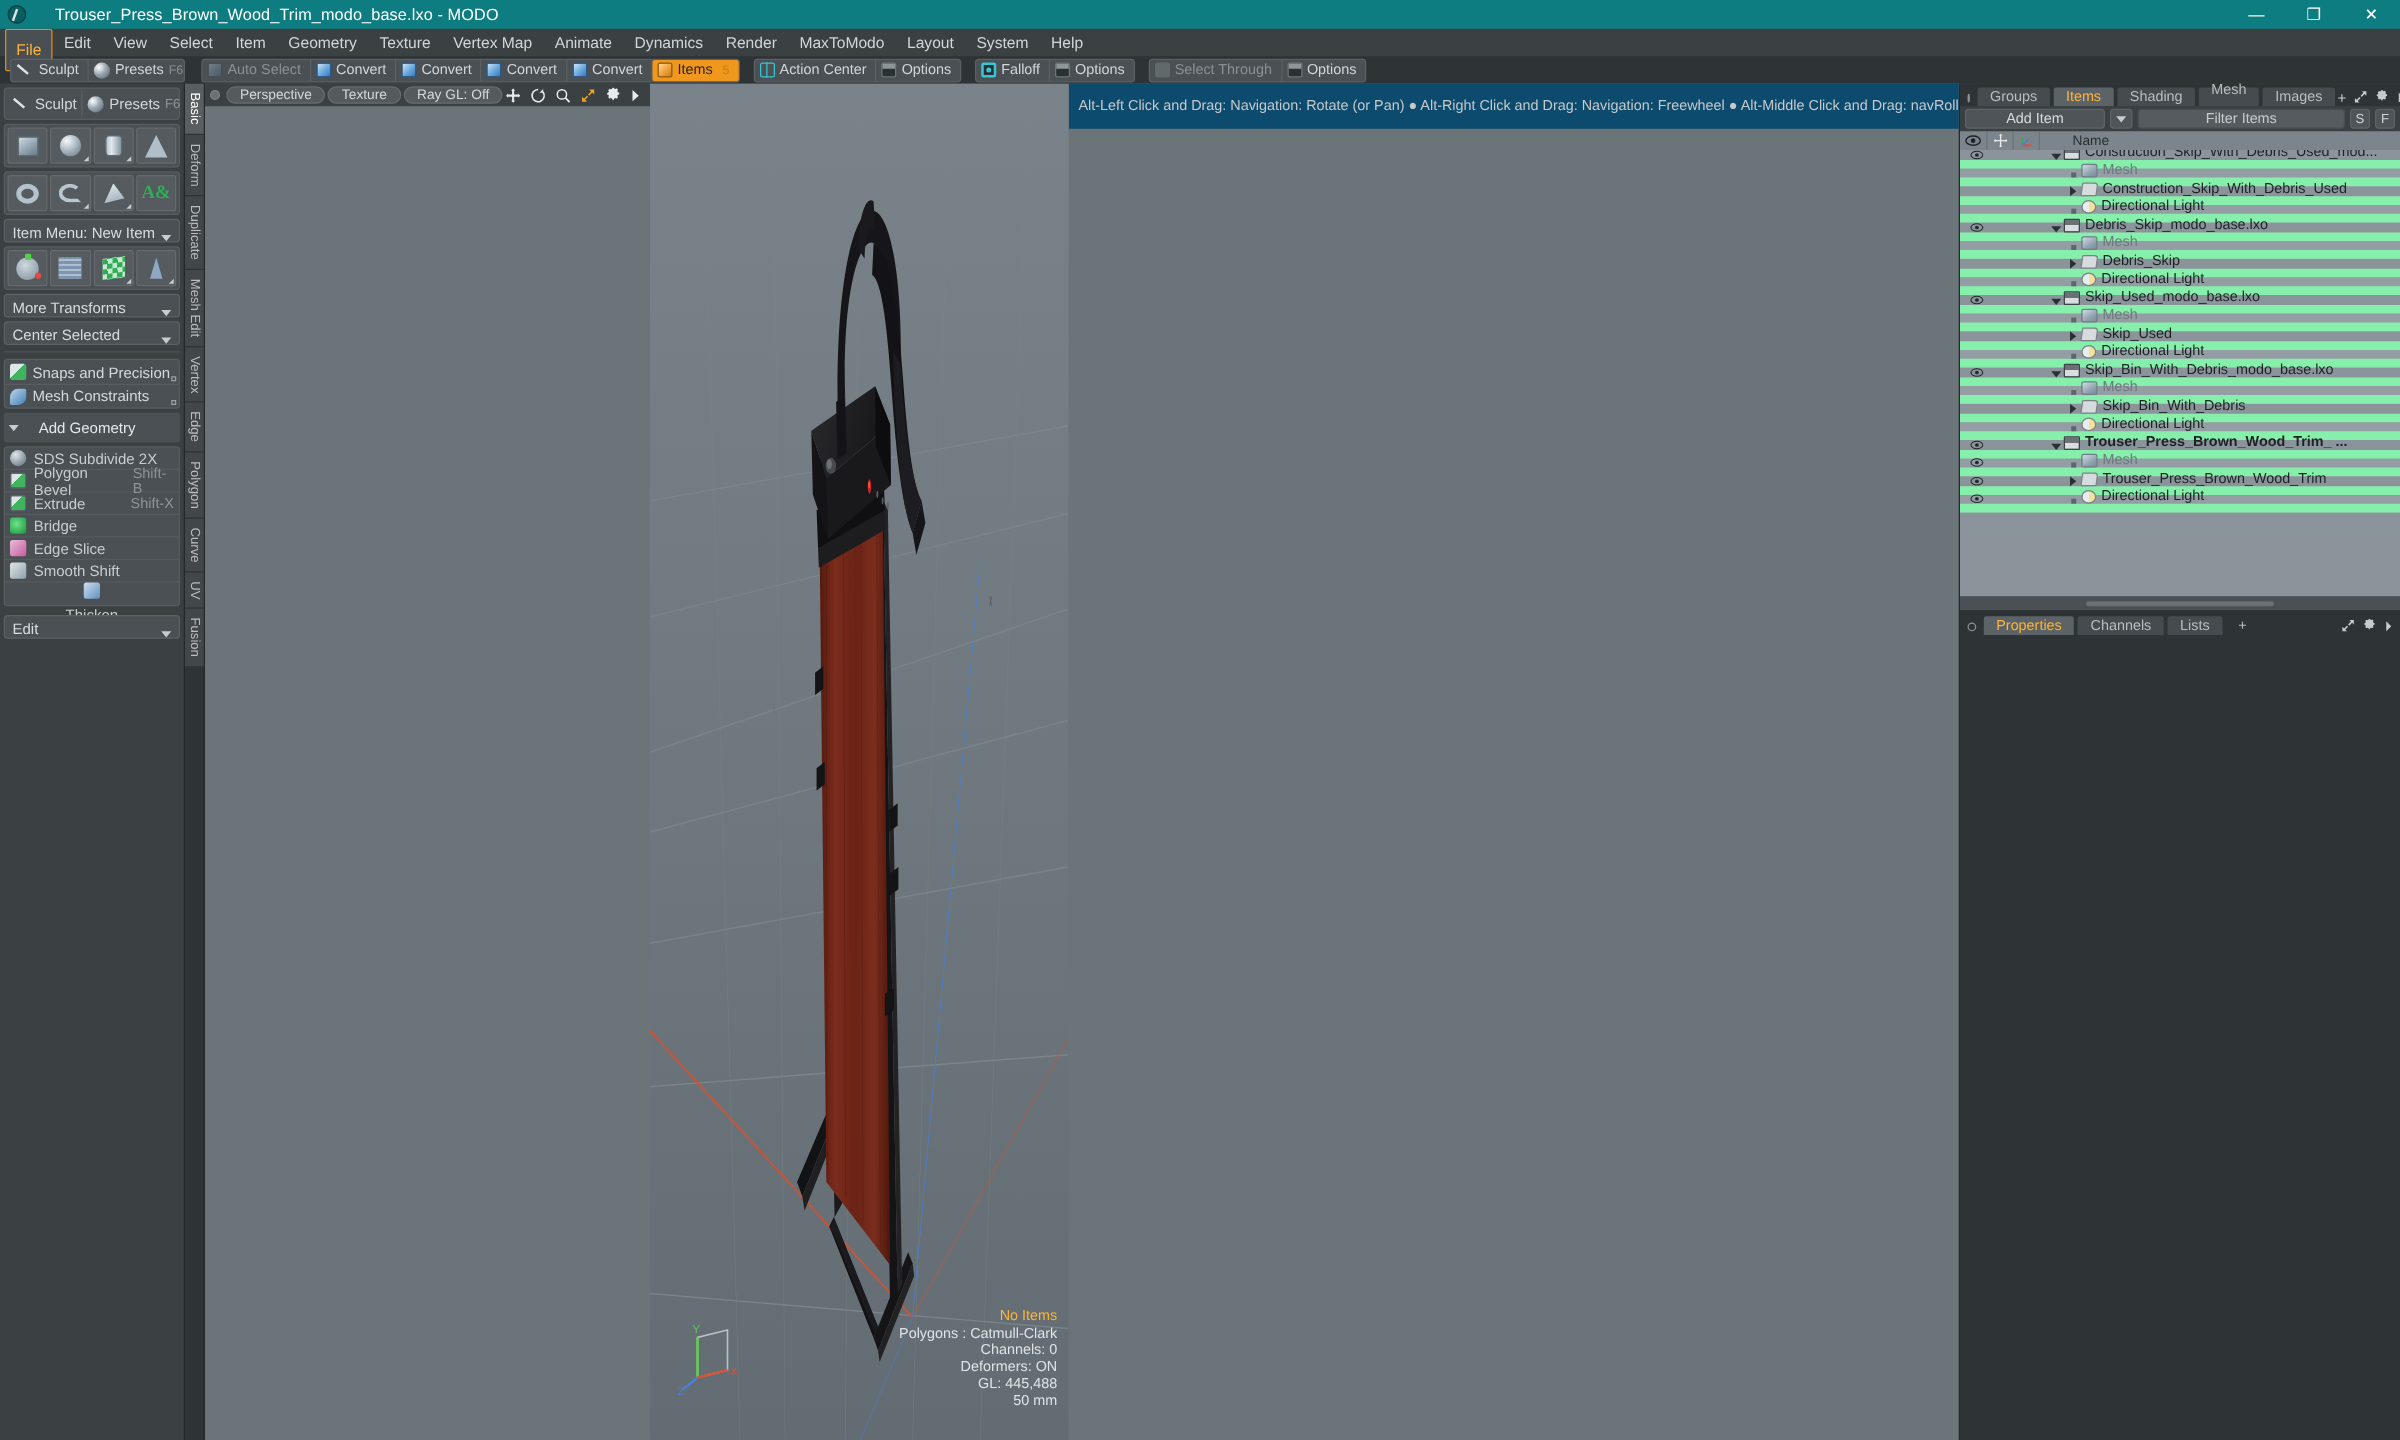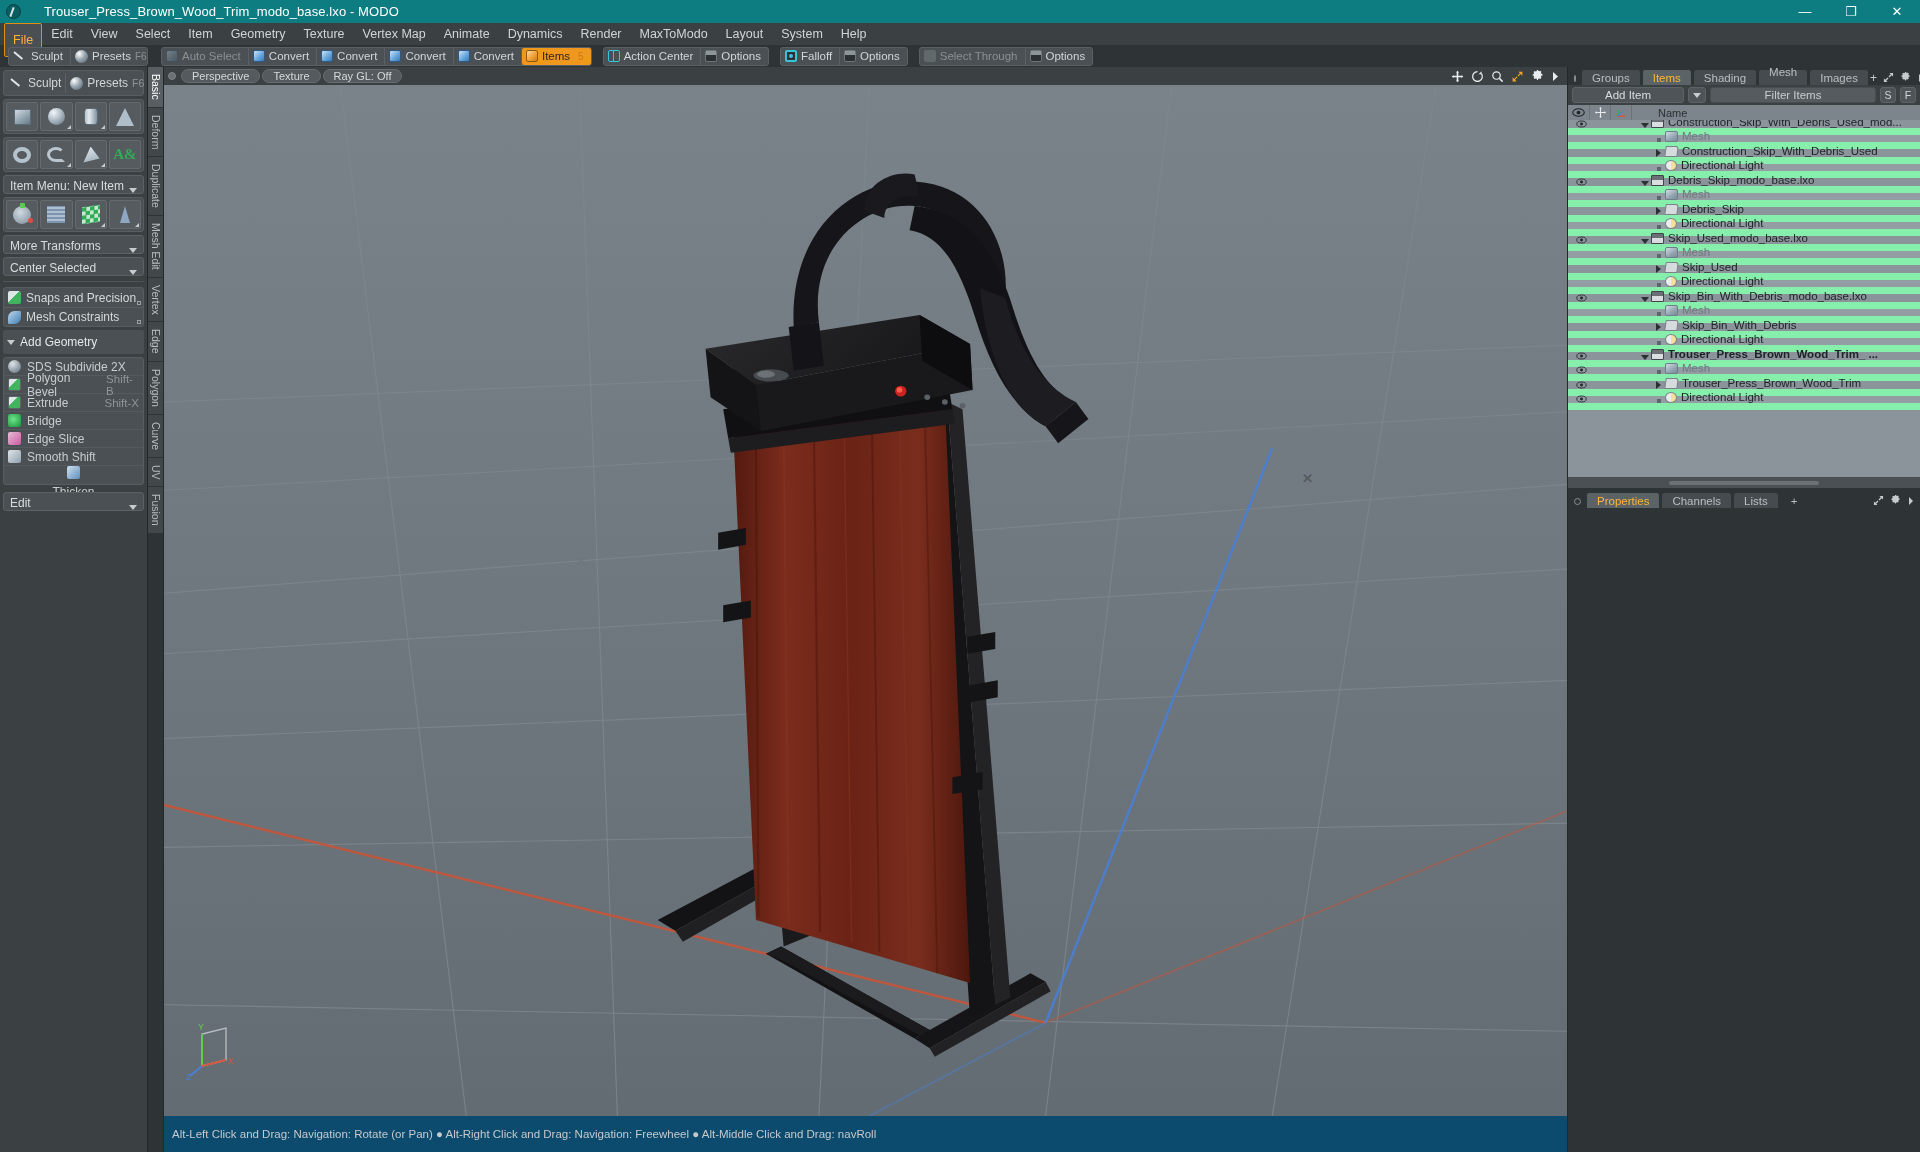--- a/index.html
+++ b/index.html
@@ -64,21 +64,21 @@
   .g-axis:before{content:"";position:absolute;left:7px;top:-3px;width:5px;height:5px;background:#55d04a;border-radius:1px;}
   .g-axis:after{content:"";position:absolute;right:-2px;bottom:1px;width:5px;height:5px;background:#e24b3e;border-radius:50%;}
   .g-mesh { width:18px;height:17px;background:repeating-linear-gradient(0deg,#7e95b0 0 2px,#aebfd2 2px 4px),repeating-linear-gradient(90deg,#7e95b0 0 2px,#aebfd2 2px 4px); }
   .g-green { width:18px;height:17px;background:repeating-conic-gradient(#2fae57 0 25%,#c8e8d2 0 50%) 0/8px 8px; transform:skewY(-8deg); }
   .g-trap { width:0;height:0;border-left:5px solid transparent;border-right:5px solid transparent;border-bottom:17px solid #8ea7c3; }
   .ddown { display:flex; align-items:flex-end; justify-content:space-between; background:#4a5053; border:1px solid #5b6164; border-radius:3px; height:19px; padding:0 6px; font-size:12px; color:#d8dcde; }
   .ddown .caret { width:0;height:0;border-left:4px solid transparent;border-right:4px solid transparent;border-top:5px solid #c7ccce; }
   .lsep { height:1px; background:#4e5457; margin:2px 0; }
   .litem { display:flex; align-items:center; gap:5px; height:18px; padding:0 4px; font-size:12px; color:#d5d8da; position:relative; }
   .litem .rcorner { position:absolute; right:2px; bottom:2px; width:4px;height:4px;border:1px solid #9aa0a3; }
-  .sect-head { display:flex; align-items:center; gap:5px; height:18px; padding:12px 4px; background:#4a5053; border-radius:2px; font-size:12px; color:#e5e8ea; }
+  .sect-head { display:flex; align-items:center; gap:16px; height:18px; padding:12px 4px; background:#4a5053; border-radius:2px; font-size:12px; color:#e5e8ea; }
   .sect-head .tri { width:0;height:0;border-left:4px solid transparent;border-right:4px solid transparent;border-top:5px solid #c7ccce; }
   .listbox { background:#4a5053; border:1px solid #575d60; border-radius:3px; }
   .lrowitem { display:flex; align-items:center; height:18px; padding:0 4px; gap:6px; font-size:12px; border-bottom:1px solid #545a5d; }
   .lrowitem:last-child{border-bottom:none;flex-direction:column;}
   .lrowitem .sc { margin-left:auto; color:#8e9497; font-size:11.5px; }
   .mi-ico { width:13px;height:13px;flex:0 0 auto;border-radius:2px; }
   .ic-sds { border-radius:50%; background:radial-gradient(circle at 35% 30%,#dfe6ea,#8c98a2 60%,#5d6974); }
   .ic-bevel { background:linear-gradient(135deg,#dfe6ea 40%,#41b45f 41%); border:1px solid #5a6469; }
   .ic-extrude { background:linear-gradient(135deg,#dfe6ea 40%,#41b45f 41%); border:1px solid #5a6469; }
   .ic-bridge { background:radial-gradient(circle at 40% 40%,#6ee48c,#17913a); }
@@ -87,21 +87,21 @@
   .ic-thick { background:linear-gradient(135deg,#cfe0ee,#5e90bf); }
   .ic-snap { background:linear-gradient(135deg,#dfe6ea 45%,#41b45f 46%); }
   .ic-mc { background:linear-gradient(135deg,#bfd7ea,#3f7fb5); border-radius:50% 10% 50% 10%; }
 
   
   #modestrip { width:16px; background:#2e3336; display:flex; flex-direction:column; border-right:1px solid #23282b; }
   .vtab { flex:0 0 auto; writing-mode:vertical-rl; text-orientation:mixed; font-size:10.5px; color:#b8bdc0; padding:7px 1px; text-align:center; background:#42474a; border-bottom:1px solid #2e3336; }
   .vtab.on { background:#585e61; color:#ffffff; }
 
   
-  #viewportwrap { flex:1; position:relative; background:#6b7479; border-right:1px solid #23282b; display:flex; flex-direction:column; }
+  #viewportwrap { flex:1; position:relative; background:#6b7479; border-right:1px solid #23282b; display:flex; flex-direction:row; }
   #vpheader { height:18px; background:#3b4043; display:flex; align-items:center; gap:2px; padding:0 4px; }
   .vtag { background:#545a5d; border:1px solid #666c6f; border-radius:9px; height:14px; display:flex; align-items:center; padding:0 10px; font-size:11px; color:#d6d9db; }
   .vdot { width:8px;height:8px;border-radius:50%;background:#6a7073;border:1px solid #7d8386;margin-right:3px; }
   #vpicons { margin-left:auto; display:flex; align-items:center; gap:7px; padding-right:3px; }
   #viewport { flex:1; position:relative; overflow:hidden;
      background:
        linear-gradient(180deg, #767f84 0%, #6d767b 45%, #656e73 100%);
   }
   #vpStatus { position:absolute; right:9px; bottom:24px; text-align:right; font-size:11.5px; line-height:13.5px; color:#dfe3e5; }
   #vpStatus .hl { color:#ffb33a; }
@@ -573,20 +573,28 @@
           <path d="M16 48 L40 42" stroke="#b9c0c4" stroke-width="1.3"></path>
           <path d="M16 48 L16 16" stroke="#5fcf4f" stroke-width="2"></path>
           <path d="M16 48 L4 58" stroke="#4a7fd4" stroke-width="2"></path>
           <path d="M16 48 L40 42" stroke="#d4553c" stroke-width="2"></path>
           <text x="12" y="12" fill="#5fcf4f" font-size="9" font-family="Liberation Sans, sans-serif">Y</text>
           <text x="42" y="46" fill="#d4553c" font-size="9" font-family="Liberation Sans, sans-serif">X</text>
           <text x="0" y="62" fill="#4a7fd4" font-size="9" font-family="Liberation Sans, sans-serif">Z</text>
         </svg>
       </div>
 
+      <div id="vpStatus">
+        <div class="hl">No Items</div>
+        <div>Polygons : Catmull-Clark</div>
+        <div>Channels: 0</div>
+        <div>Deformers: ON</div>
+        <div>GL: 445,488</div>
+        <div>50 mm</div>
+      </div>
     </div>
 
     <div id="vpHint">Alt-Left Click and Drag: Navigation: Rotate (or Pan)  ●  Alt-Right Click and Drag: Navigation: Freewheel  ●  Alt-Middle Click and Drag: navRoll</div>
   </div>
 
   <div id="rightpanel">
     <div id="tabsrow">
       <span class="ptabdot"></span>
       <div class="ptab">Groups</div>
       <div class="ptab on">Items</div>

